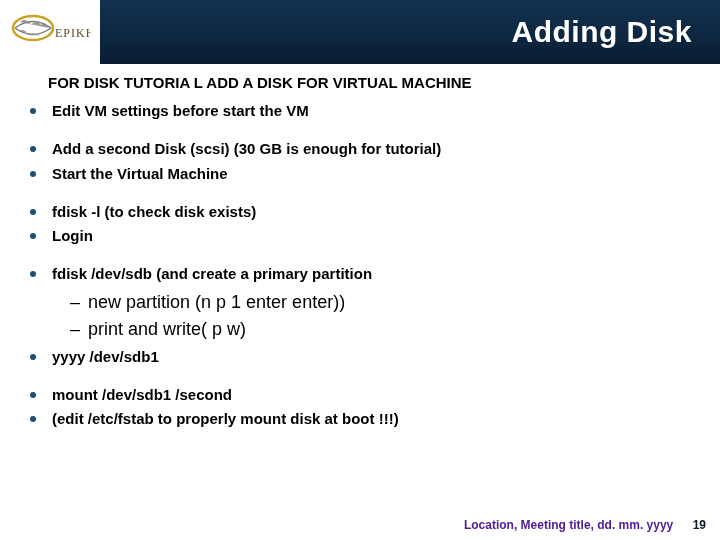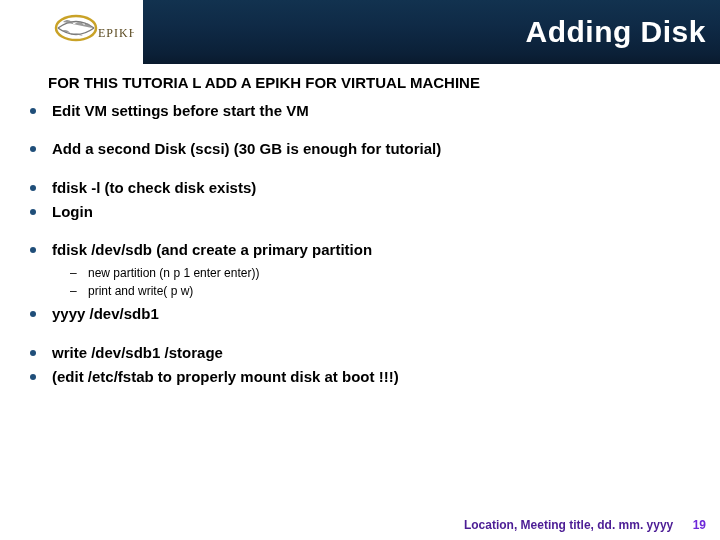--- a/index.html
+++ b/index.html
@@ -23,35 +23,34 @@
     align-items: center;
   }
   .logo-wrap {
     width: 100px;
     height: 64px;
     background: #fff;
     display: flex;
     align-items: center;
     justify-content: center;
     border-right: none;
-    padding-left: 43px;
   }
   .logo {
     width: 82px;
     height: 48px;
     position: relative;
   }
   .logo svg { width: 82px; height: 48px; }
   .title {
     flex: 1;
     text-align: right;
     color: #fff;
     font-size: 30px;
     font-weight: 700;
-    padding-right: 14px;
+    padding-right: 28px;
     letter-spacing: .5px;
   }
 
   
   .body {
     padding: 10px 12px 0 18px;
   }
   .subtitle {
     font-size: 15px;
     font-weight: 700;
@@ -86,21 +85,21 @@
   .gap { height: 14px; }
 
   ul.sub {
     list-style: none;
     padding: 0;
     margin: 4px 0 4px 18px;
   }
   ul.sub > li {
     position: relative;
     padding-left: 18px;
-    font-size: 12px;
+    font-size: 18px;
     font-weight: 400;
     color: #000;
     line-height: 1.5;
   }
   ul.sub > li::before {
     content: "–";
     position: absolute;
     left: 0;
     top: 0;
     color: #000;
@@ -108,21 +107,21 @@
 
   
   .footer {
     position: absolute;
     bottom: 8px;
     right: 14px;
     font-size: 12px;
     font-weight: 700;
   }
   .footer .meta { color: #4c1d95; margin-right: 16px; }
-  .footer .pg   { color: #6d28d9; }
+  .footer .pg   { color: #0f172a; }
 </style>
 </head>
 <body>
 
 <div class="header">
   <div class="logo-wrap">
     <div class="logo">
       <svg viewBox="0 0 82 48">
         <ellipse cx="24" cy="20" rx="20" ry="12" fill="none" stroke="#c9a227" stroke-width="2.5"></ellipse>
         <path d="M6 20 Q24 7 42 20" fill="none" stroke="#7a7a7a" stroke-width="1.4"></path>
@@ -131,45 +130,46 @@
         <path d="M10 23 C14 20,18 24,20 27 C24 24,28 26,31 28" fill="#8a8a8a" opacity=".85"></path>
         <text x="46" y="29" font-family="Georgia, 'Times New Roman', serif" font-size="12" fill="#5b4a20" letter-spacing="1">EPIKH</text>
       </svg>
     </div>
   </div>
   <div class="title">Adding Disk</div>
 </div>
 
 <div class="body">
 
-  <div class="subtitle">FOR THIS TUTORIA L ADD A  EPIKH FOR VIRTUAL MACHINE</div>
+  <div class="subtitle">FOR DISK TUTORIA L ADD A  DISK FOR VIRTUAL MACHINE</div>
 
   <ul class="top">
     <li>Edit VM settings before start the VM</li>
     <div class="gap"></div>
 
     <li>Add a second Disk (scsi)  (30 GB is enough for tutorial)</li>
+    <li>Start the Virtual Machine</li>
     <div class="gap"></div>
 
     <li>fdisk -l  (to check disk exists)</li>
     <li>Login</li>
     <div class="gap"></div>
 
     <li>
       <span>fdisk /dev/sdb (and create a primary partition</span>
       <ul class="sub">
         <li> new partition (n p 1 enter enter))</li>
         <li>print and write( p w)</li>
       </ul>
     </li>
 
     <li>yyyy /dev/sdb1</li>
     <div class="gap"></div>
 
-    <li>write /dev/sdb1 /storage</li>
+    <li>mount /dev/sdb1 /second</li>
     <li>(edit /etc/fstab to properly mount disk at boot !!!)</li>
   </ul>
 </div>
 
 <div class="footer">
   <span class="meta">Location, Meeting title, dd. mm. yyyy</span>
   <span class="pg">19</span>
 </div>
 
 </body></html>

